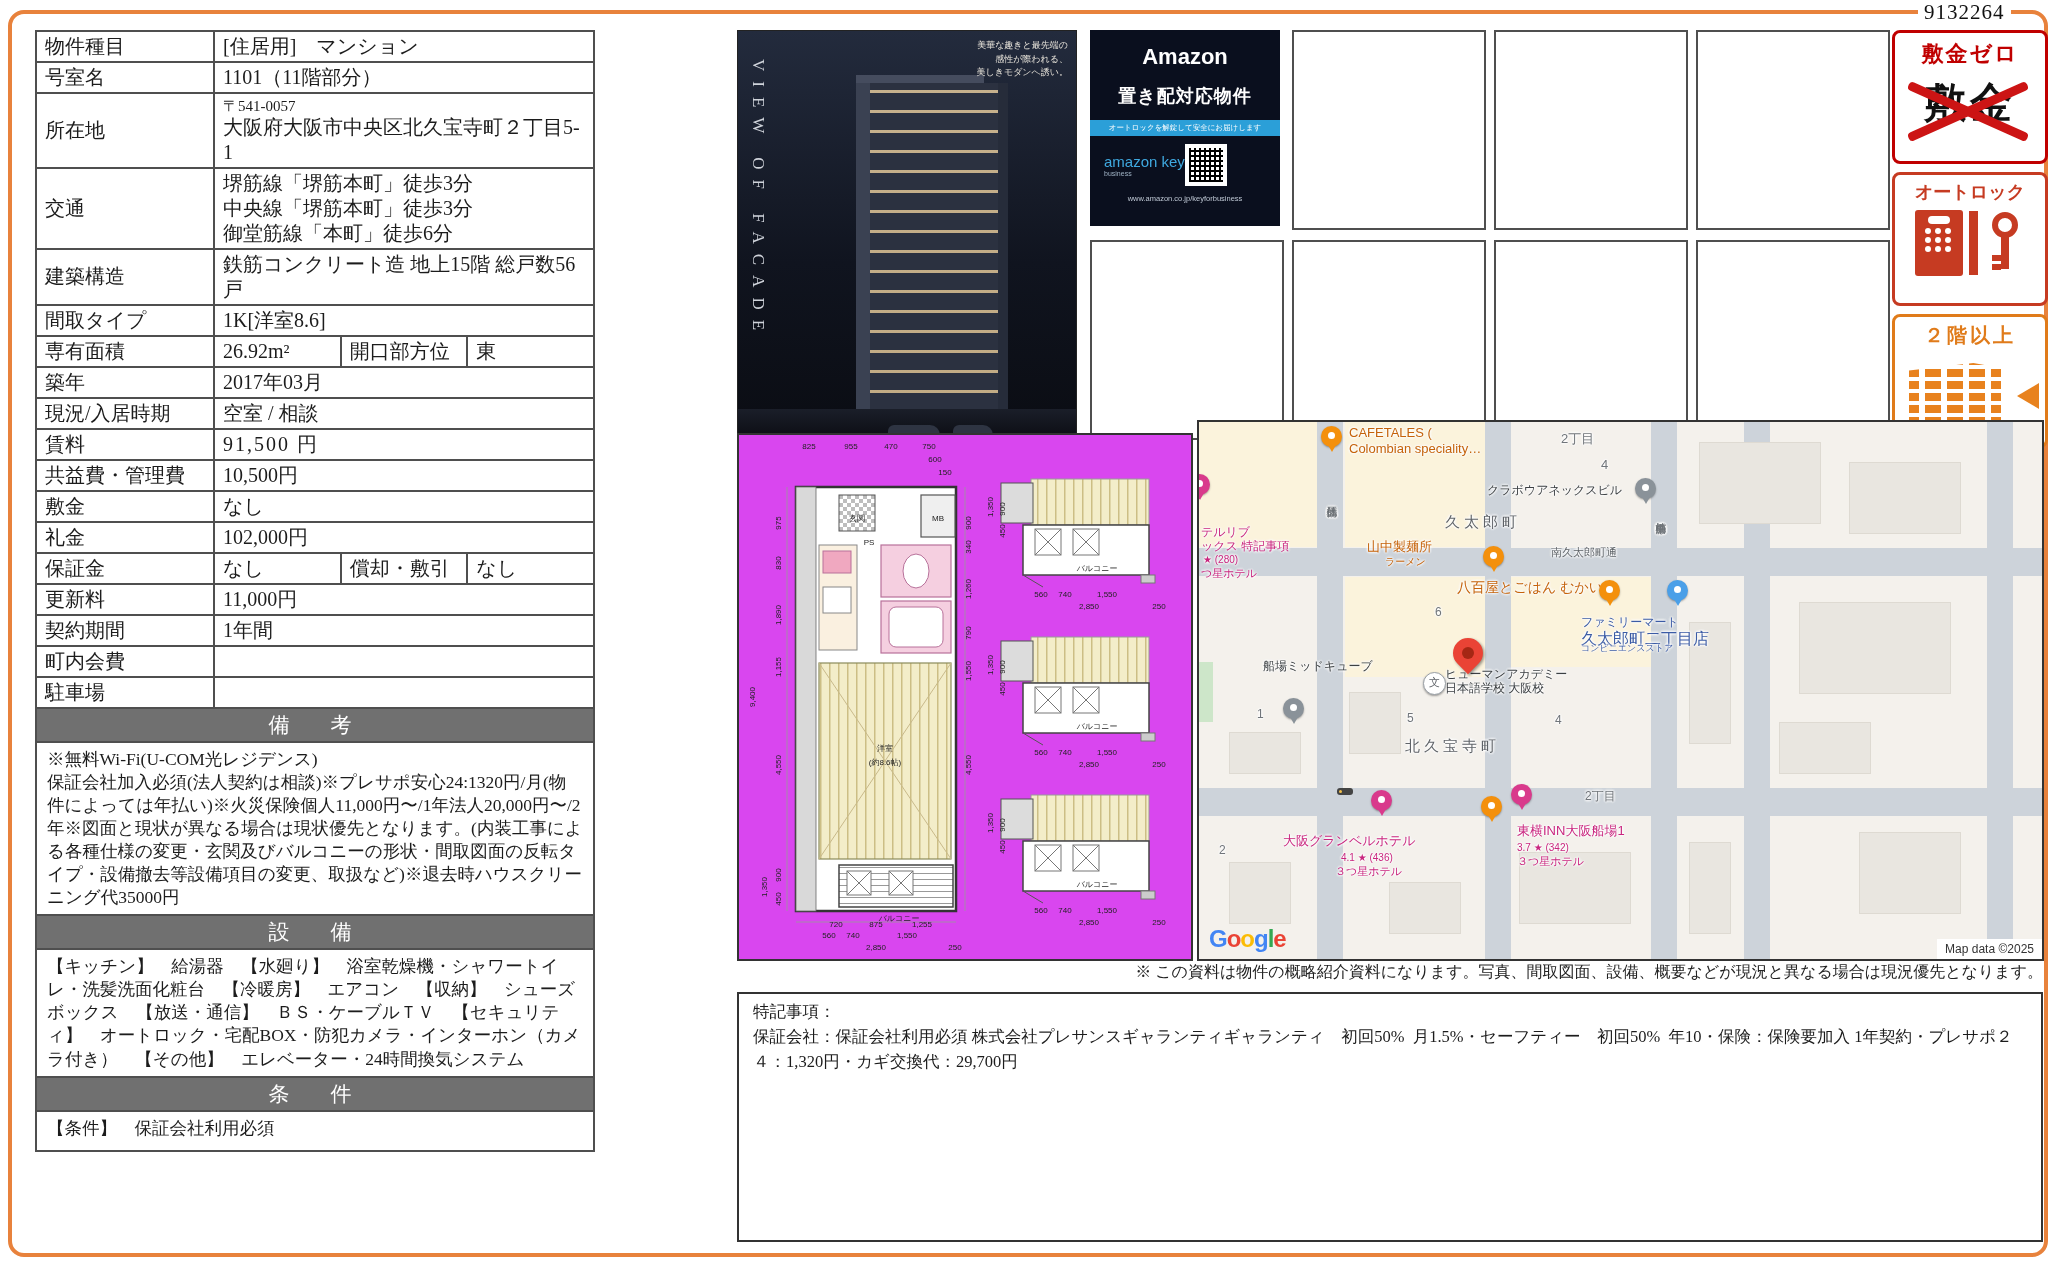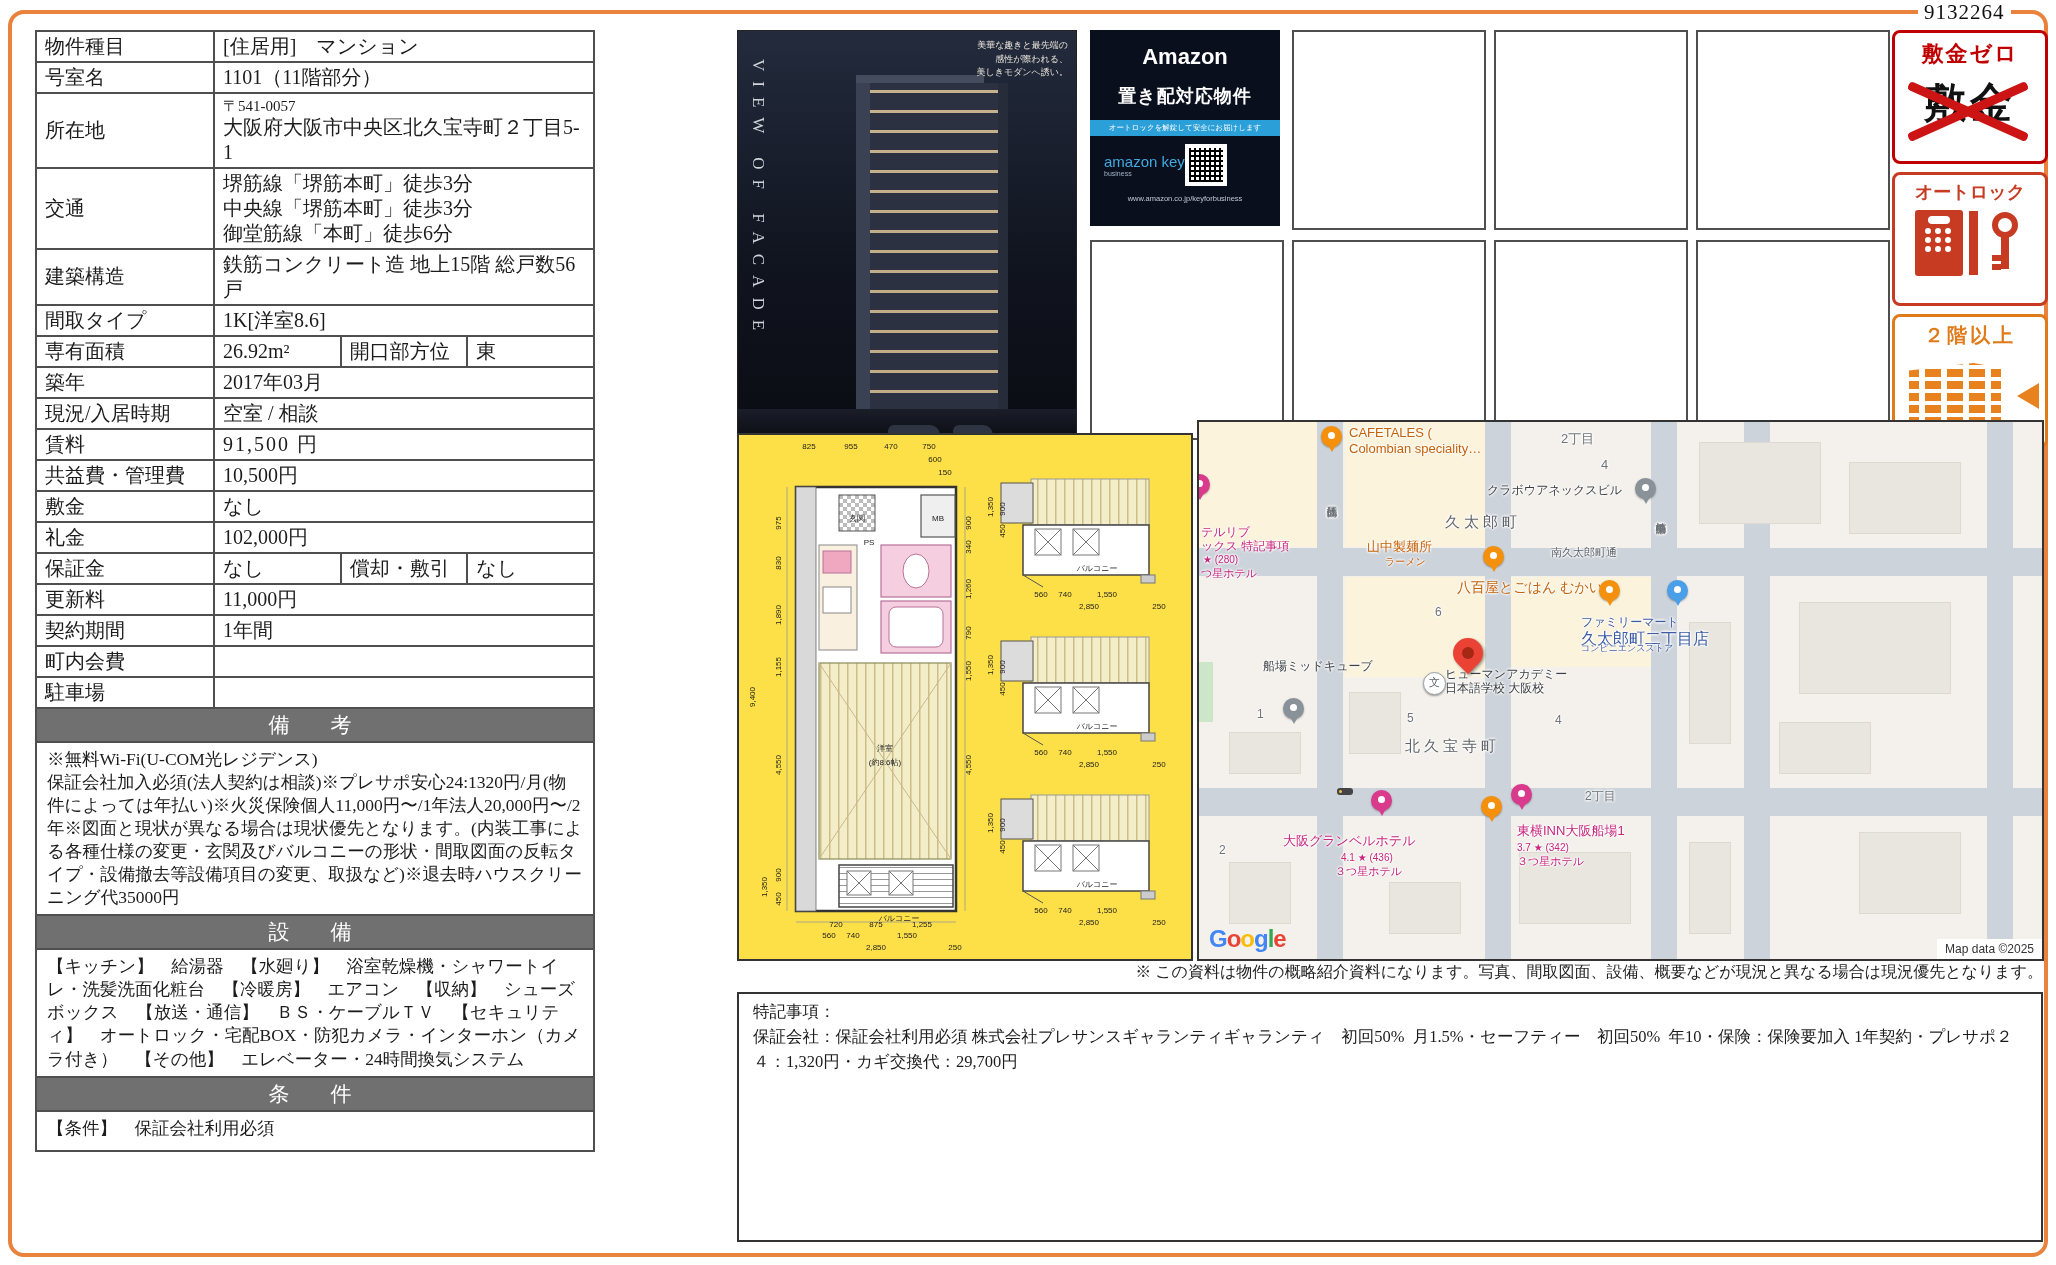--- a/index.html
+++ b/index.html
@@ -68,21 +68,21 @@
   #badge-floor2{top:314px;border:3px solid #E07B1A;}
   #badge-floor2 .btitle{color:#E07B1A;font-weight:bold;font-size:20px;letter-spacing:3px;margin-top:5px;}
   #f2-icon{position:relative;margin-top:8px;height:70px;}
   #f2-bldg{position:absolute;left:14px;top:6px;width:92px;height:62px;background:#E8821E;
      background-image:repeating-linear-gradient(90deg,transparent 0 10px,#fff 10px 16px, transparent 16px 22px),
                       repeating-linear-gradient(0deg,transparent 0 8px,#fff 8px 12px);
      background-blend-mode:lighten;clip-path:polygon(0 12%,70% 0,100% 8%,100% 100%,0 100%);}
   #f2-arrow{position:absolute;right:6px;top:26px;width:0;height:0;border-top:13px solid transparent;border-bottom:13px solid transparent;border-right:22px solid #E8821E;}
 
   
-  #fp-box{position:absolute;left:737px;top:433px;width:452px;height:524px;border:2px solid #333;background:#fde047;}
+  #fp-box{position:absolute;left:737px;top:433px;width:452px;height:524px;border:2px solid #333;background:#d946ef;}
   .fp-dim{font-family:"Liberation Sans",sans-serif;font-size:8px;fill:#222;}
 
   
   #map-box{position:absolute;left:1197px;top:420px;width:843px;height:537px;border:2px solid #333;background:#F4F1EC;overflow:hidden;
      font-family:"Liberation Sans",sans-serif;}
   .blockc{position:absolute;background:#FBF3DC;}
   .bldgm{position:absolute;background:#E9E6E0;border:1px solid #DEDAD2;}
   .park{position:absolute;background:#CDE6C9;}
   .road-h{position:absolute;left:0;width:100%;height:28px;background:#CDD3DA;}
   .road-v{position:absolute;top:0;width:26px;height:100%;background:#CDD3DA;}

